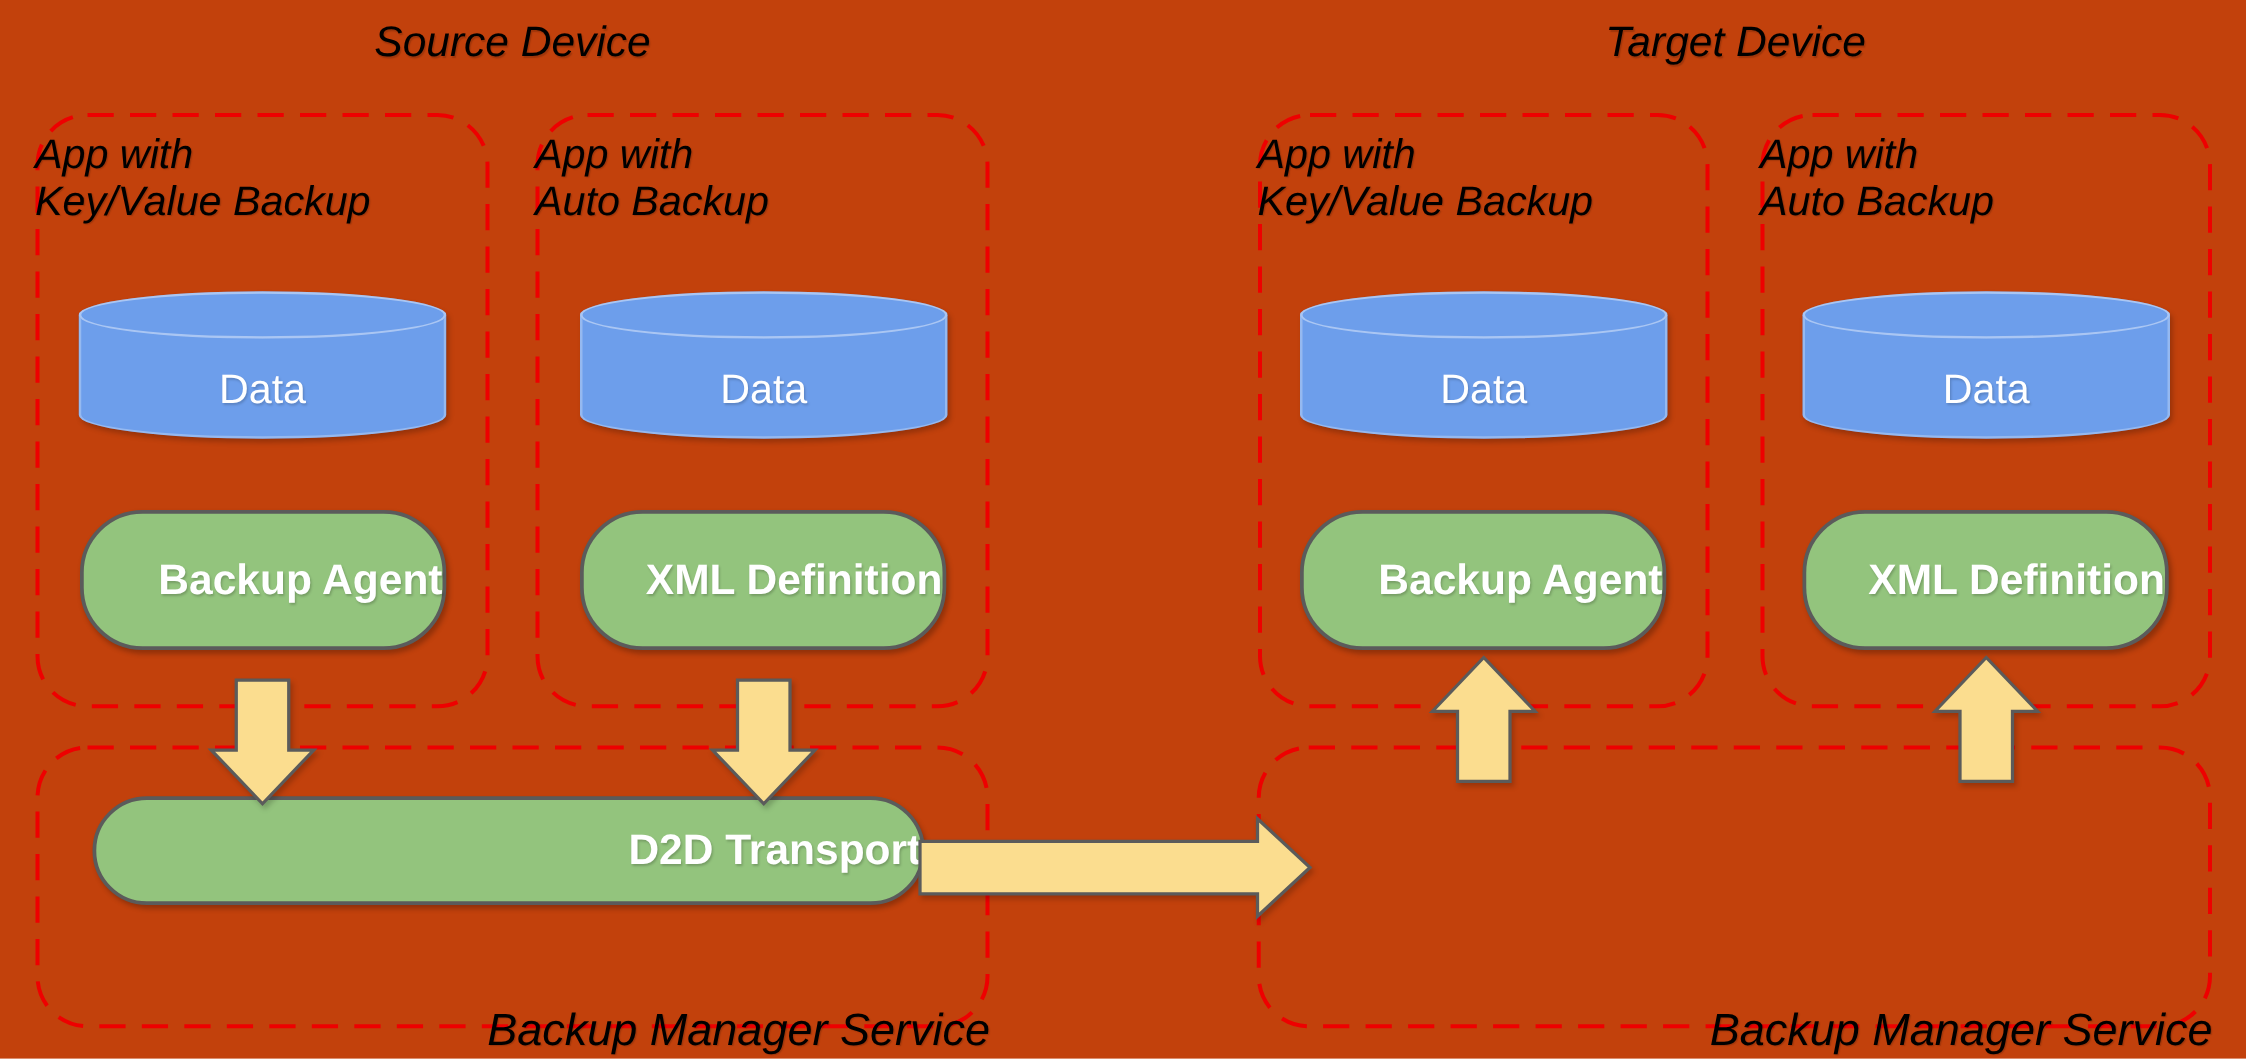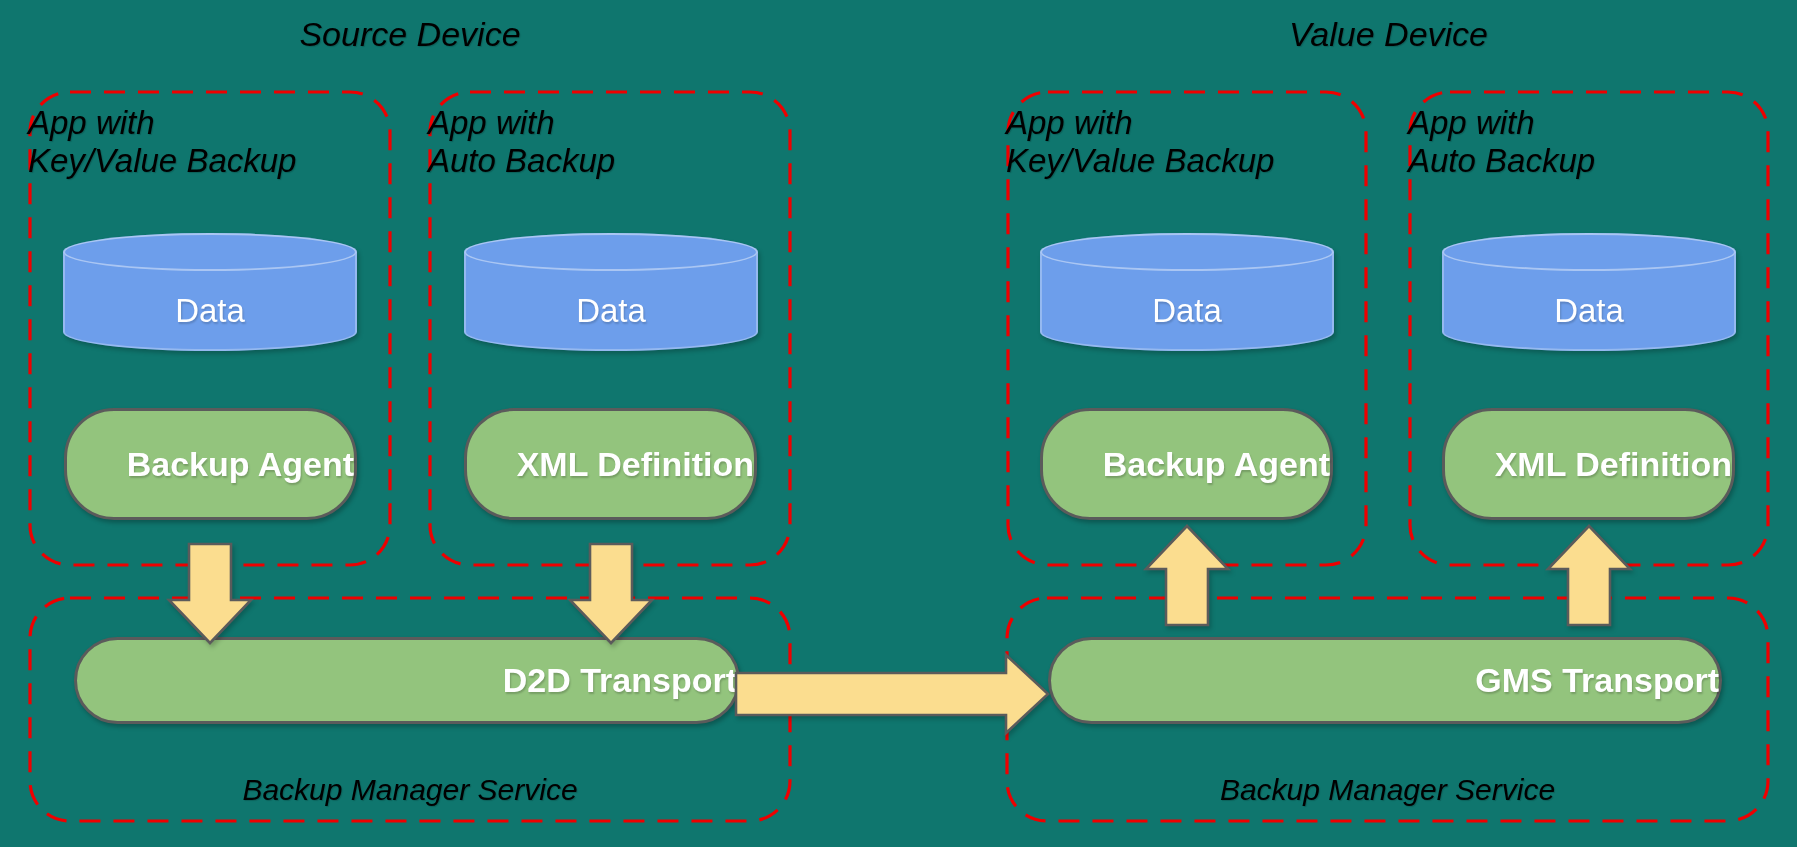--- a/index.html
+++ b/index.html
@@ -1,16 +1,16 @@
 <!DOCTYPE html>
 <html style="--frame-red: #EE0000; --shape-green: #93C47D; --cylinder-blue: #6D9EEB; --arrow-yellow: #FBDD8F; --outline-gray: #5B5B5B; --text-dark: #000000; --text-light: #FFFFFF;"><head>
 <meta charset="utf-8">
 <style>
   html,body{margin:0;padding:0;background:#ffffff;}
-  #canvas{position:relative;width:1797px;height:847px;background:#0f766e;
+  #canvas{position:relative;width:1797px;height:847px;background:#c2410c;
           font-family:"Liberation Sans",sans-serif;overflow:hidden;}
 
   .frame{position:absolute;overflow:visible;}
   .framerect{fill:none;stroke:var(--frame-red,#ee0000);stroke-width:3.2;
              stroke-dasharray:21 13;}
 
   .title{position:absolute;top:14px;text-align:center;font-style:italic;
          font-size:34px;line-height:40px;color:var(--text-dark,#000);
          text-shadow:1px 1px 1px rgba(0,0,0,.18);}
 
@@ -34,22 +34,22 @@
 
   .pill{position:absolute;width:293px;height:112px;top:408px;
         background:var(--shape-green,#93c47d);
         border:3px solid var(--outline-gray,#5b5b5b);border-radius:50px;
         box-sizing:border-box;display:flex;align-items:center;justify-content:flex-end;
         font-weight:bold;font-size:34px;color:var(--text-light,#fff);
         box-shadow:2px 3px 4px rgba(0,0,0,.25);
         text-shadow:1px 2px 2px rgba(0,0,0,.2);}
   .transport{top:637px;height:87px;border-radius:57px;}
 
-  .bmslabel{position:absolute;top:768px;text-align:center;font-style:italic;
-            font-size:30px;line-height:44px;color:var(--text-dark,#000);
+  .bmslabel{position:absolute;top:802px;text-align:right;font-style:italic;
+            font-size:36px;line-height:44px;color:var(--text-dark,#000);
             text-shadow:1px 1px 1px rgba(0,0,0,.18);}
 
   .arrow{position:absolute;overflow:visible;
          filter:drop-shadow(2px 3px 2px rgba(0,0,0,.2));}
   .arrowshape{fill:var(--arrow-yellow,#fbdd8f);stroke:var(--outline-gray,#5b5b5b);
               stroke-width:2.6;stroke-linejoin:miter;}
 </style>
 </head>
 <body>
 
@@ -68,21 +68,21 @@
     <rect class="framerect" x="2" y="2" width="358" height="473" rx="40"></rect>
     </svg>
   <svg class="frame" style="left:28px;top:596px" width="764" height="227">
     <rect class="framerect" x="2" y="2" width="760" height="223" rx="40"></rect>
     </svg>
   <svg class="frame" style="left:1005px;top:596px" width="765" height="227">
     <rect class="framerect" x="2" y="2" width="761" height="223" rx="40"></rect>
     </svg>
 
   <div class="title" style="left:28px;width:764px">Source Device</div>
-  <div class="title" style="left:1006px;width:765px">Value Device</div>
+  <div class="title" style="left:1006px;width:765px">Target Device</div>
 
   <div class="applabel" style="left:28px;width:364px">
     <div>App with</div>
     <div>Key/Value Backup</div>
   </div>
   <div class="applabel" style="left:428px;width:364px">
     <div>App with</div>
     <div>Auto Backup</div>
   </div>
   <div class="applabel" style="left:1006px;width:362px">
@@ -124,23 +124,20 @@
   <div class="pill" style="left:1040px">
     <span>Backup Agent</span>
     </div>
   <div class="pill" style="left:1442px">
     <span>XML Definition</span>
     </div>
 
   <div class="pill transport" style="left:74px;width:666px">
     <span>D2D Transport</span>
     </div>
-  <div class="pill transport" style="left:1048px;width:674px">
-    <span>GMS Transport</span>
-    </div>
 
   <div class="bmslabel" style="left:28px;width:764px">Backup Manager Service</div>
   <div class="bmslabel" style="left:1005px;width:765px">Backup Manager Service</div>
 
   <svg class="arrow" style="left:167px;top:543px" width="86" height="101">
     <polygon class="arrowshape" points="22,1 64,1 64,57 84,57 43,100 2,57 22,57"></polygon>
     </svg>
   <svg class="arrow" style="left:568px;top:543px" width="86" height="101">
     <polygon class="arrowshape" points="22,1 64,1 64,57 84,57 43,100 2,57 22,57"></polygon>
     </svg>

